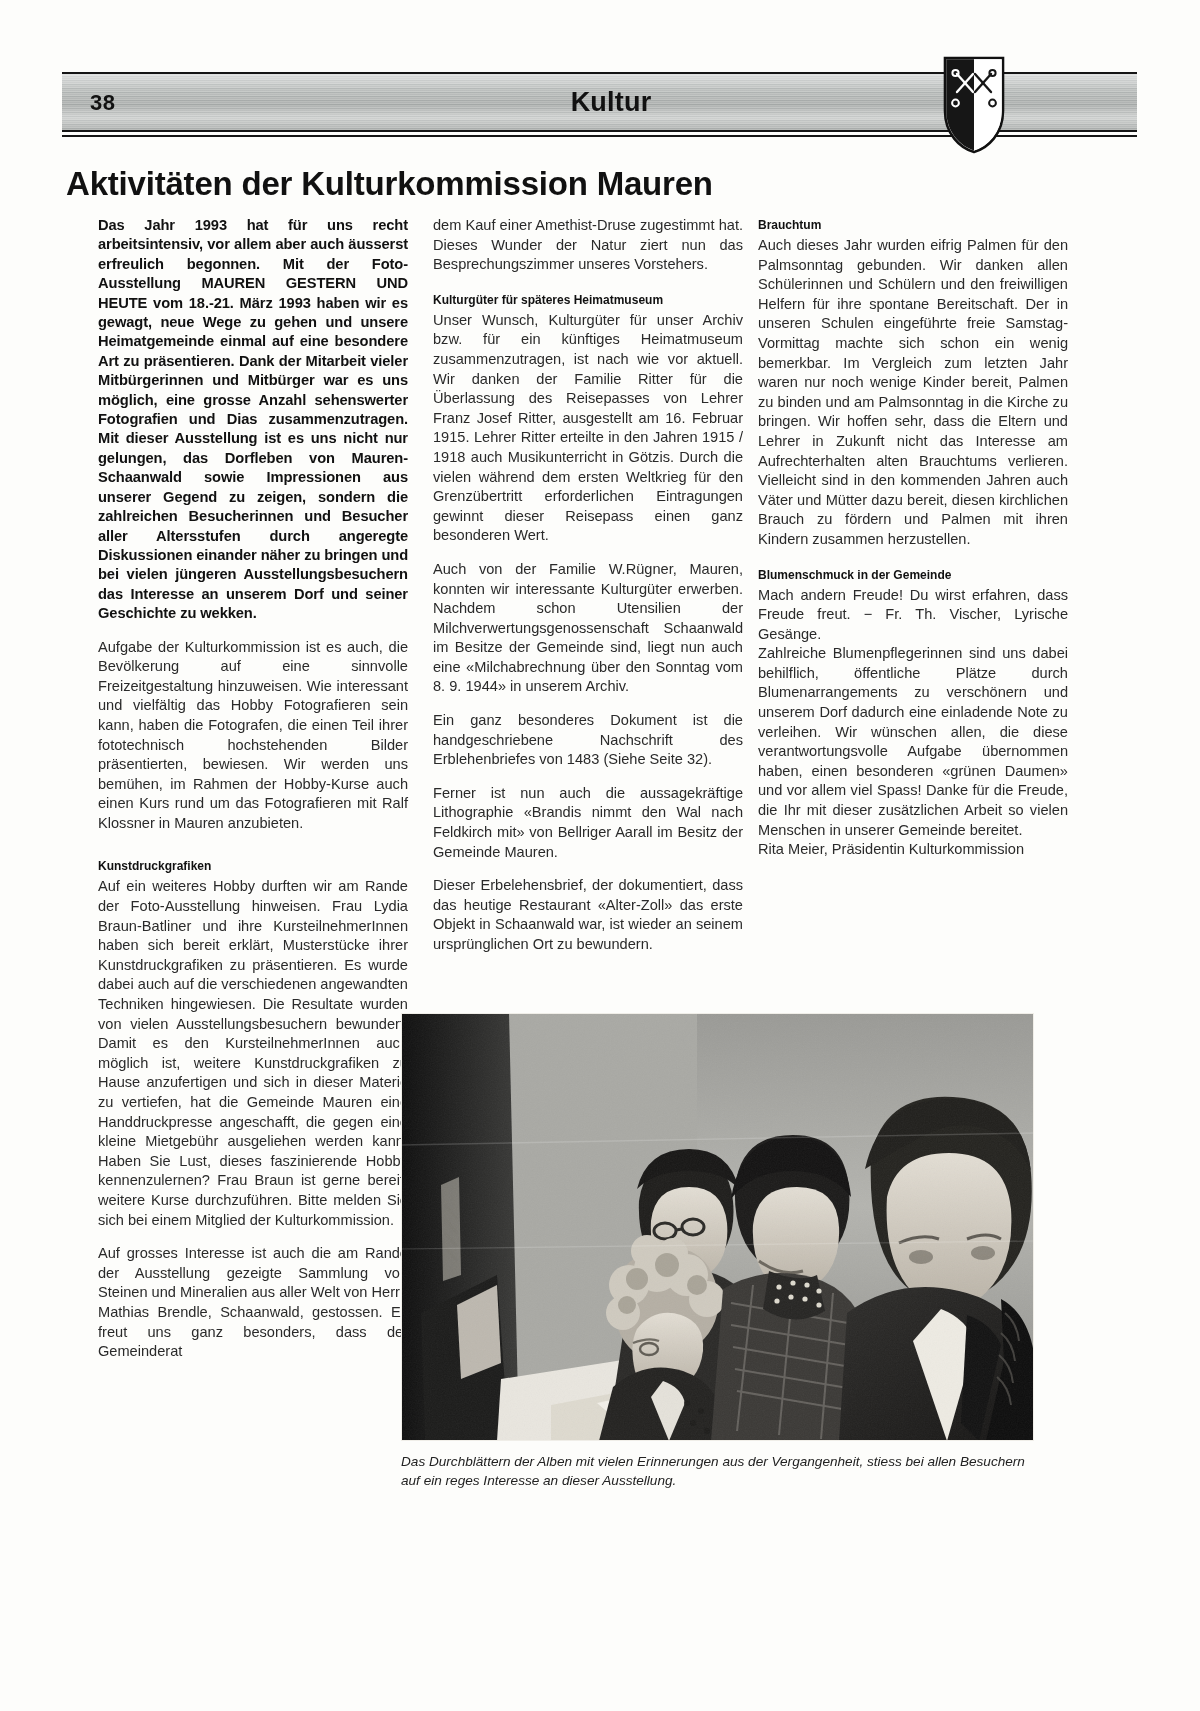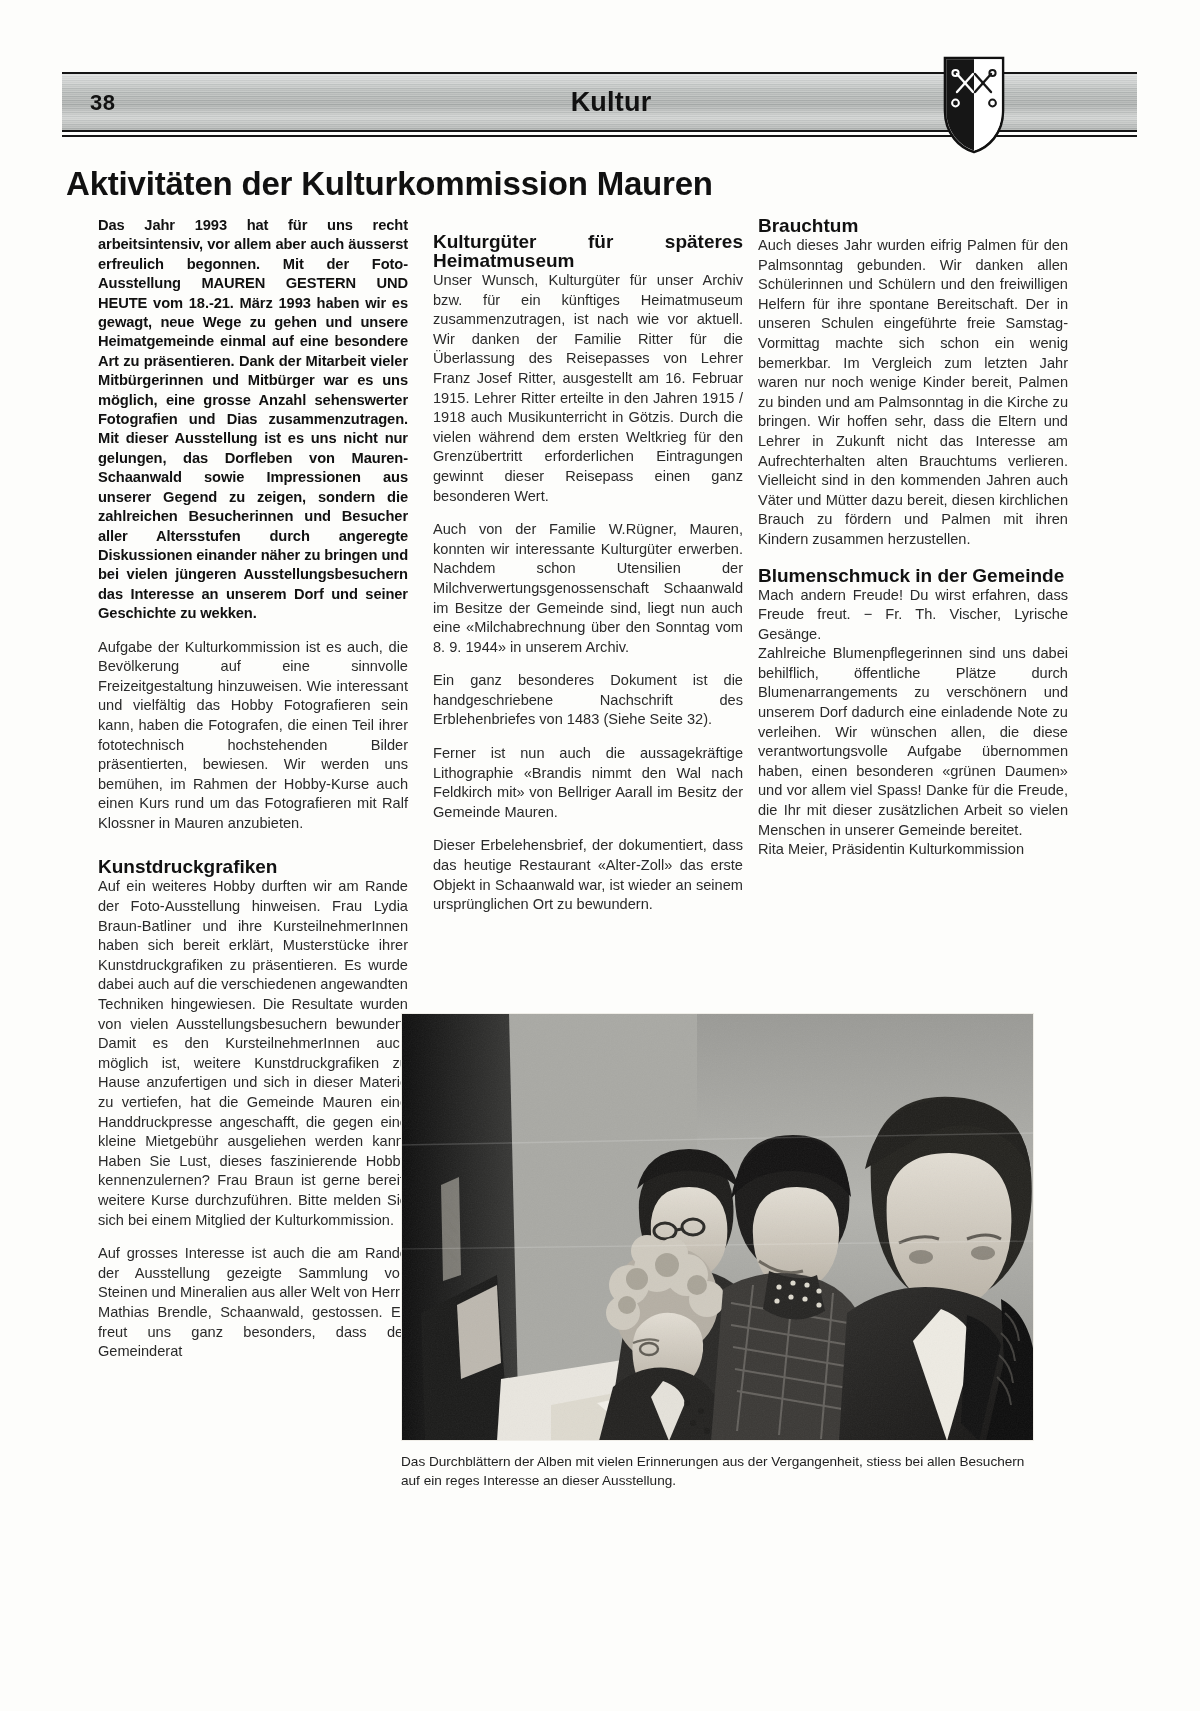--- a/index.html
+++ b/index.html
@@ -136,21 +136,21 @@
   .lead {
     font-weight: bold;
     color: #111;
     font-size: 14.7px;
     line-height: 19.4px;
     letter-spacing: -0.1px;
   }
 
   h3.subhead {
     margin: 16px 0 0 0;
-    font-size: 19px;
+    font-size: 12px;
     line-height: 19px;
     font-weight: bold;
     color: #111;
   }
   h3.subhead + p { margin-top: 1px; }
   h3.subhead.spaced-top { margin-top: 24px; }
 
   
   .photo-wrap {
     position: absolute;
@@ -167,20 +167,21 @@
     overflow: hidden;
     background: #2f2f2f;
   }
   .caption {
     position: absolute;
     left: 401px;
     top: 1452px;
     width: 637px;
     font-size: 13.6px;
     line-height: 19px;
+    font-style: italic;
     color: #222;
   }
 </style>
 </head>
 <body>
 
 <div class="page">
 
   <div class="masthead">
     <div class="banner">
@@ -212,20 +213,21 @@
 
   <div class="col" id="col1">
     <p class="lead">Das Jahr 1993 hat für uns recht arbeitsintensiv, vor allem aber auch äusserst erfreulich begonnen. Mit der Foto-Ausstellung MAUREN GESTERN UND HEUTE vom 18.-21. März 1993 haben wir es gewagt, neue Wege zu gehen und unsere Heimatgemeinde einmal auf eine besondere Art zu präsentieren. Dank der Mitarbeit vieler Mitbürgerinnen und Mitbürger war es uns möglich, eine grosse Anzahl sehenswerter Fotografien und Dias zusammenzutragen. Mit dieser Ausstellung ist es uns nicht nur gelungen, das Dorfleben von Mauren-Schaanwald sowie Impressionen aus unserer Gegend zu zeigen, sondern die zahlreichen Besucherinnen und Besucher aller Altersstufen durch angeregte Diskussionen einander näher zu bringen und bei vielen jüngeren Ausstellungsbesuchern das Interesse an unserem Dorf und seiner Geschichte zu wekken.</p>
     <p>Aufgabe der Kulturkommission ist es auch, die Bevölkerung auf eine sinnvolle Freizeitgestaltung hinzuweisen. Wie interessant und vielfältig das Hobby Fotografieren sein kann, haben die Fotografen, die einen Teil ihrer fototechnisch hochstehenden Bilder präsentierten, bewiesen. Wir werden uns bemühen, im Rahmen der Hobby-Kurse auch einen Kurs rund um das Fotografieren mit Ralf Klossner in Mauren anzubieten.</p>
     <h3 class="subhead spaced-top">Kunstdruckgrafiken</h3>
     <p>Auf ein weiteres Hobby durften wir am Rande der Foto-Ausstellung hinweisen. Frau Lydia Braun-Batliner und ihre KursteilnehmerInnen haben sich bereit erklärt, Musterstücke ihrer Kunstdruckgrafiken zu präsentieren. Es wurde dabei auch auf die verschiedenen angewandten Techniken hingewiesen. Die Resultate wurden von vielen Ausstellungsbesuchern bewundert. Damit es den KursteilnehmerInnen auch möglich ist, weitere Kunstdruckgrafiken zu Hause anzufertigen und sich in dieser Materie zu vertiefen, hat die Gemeinde Mauren eine Handdruckpresse angeschafft, die gegen eine kleine Mietgebühr ausgeliehen werden kann. Haben Sie Lust, dieses faszinierende Hobby kennenzulernen? Frau Braun ist gerne bereit, weitere Kurse durchzuführen. Bitte melden Sie sich bei einem Mitglied der Kulturkommission.</p>
     <p>Auf grosses Interesse ist auch die am Rande der Ausstellung gezeigte Sammlung von Steinen und Mineralien aus aller Welt von Herrn Mathias Brendle, Schaanwald, gestossen. Es freut uns ganz besonders, dass der Gemeinderat</p>
   </div>
 
   <div class="col" id="col2">
+    <p>dem Kauf einer Amethist-Druse zugestimmt hat. Dieses Wunder der Natur ziert nun das Besprechungszimmer unseres Vorstehers.</p>
     <h3 class="subhead">Kulturgüter für späteres Heimatmuseum</h3>
     <p>Unser Wunsch, Kulturgüter für unser Archiv bzw. für ein künftiges Heimatmuseum zusammenzutragen, ist nach wie vor aktuell. Wir danken der Familie Ritter für die Überlassung des Reisepasses von Lehrer Franz Josef Ritter, ausgestellt am 16. Februar 1915. Lehrer Ritter erteilte in den Jahren 1915 / 1918 auch Musikunterricht in Götzis. Durch die vielen während dem ersten Weltkrieg für den Grenzübertritt erforderlichen Eintragungen gewinnt dieser Reisepass einen ganz besonderen Wert.</p>
     <p>Auch von der Familie W.Rügner, Mauren, konnten wir interessante Kulturgüter erwerben. Nachdem schon Utensilien der Milchverwertungsgenossenschaft Schaanwald im Besitze der Gemeinde sind, liegt nun auch eine «Milchabrechnung über den Sonntag vom 8. 9. 1944» in unserem Archiv.</p>
     <p>Ein ganz besonderes Dokument ist die handgeschriebene Nachschrift des Erblehenbriefes von 1483 (Siehe Seite 32).</p>
     <p>Ferner ist nun auch die aussagekräftige Lithographie «Brandis nimmt den Wal nach Feldkirch mit» von Bellriger Aarall im Besitz der Gemeinde Mauren.</p>
     <p>Dieser Erbelehensbrief, der dokumentiert, dass das heutige Restaurant «Alter-Zoll» das erste Objekt in Schaanwald war, ist wieder an seinem ursprünglichen Ort zu bewundern.</p>
   </div>
 
   <div class="col" id="col3">
     <h3 class="subhead" style="margin-top:0">Brauchtum</h3>

